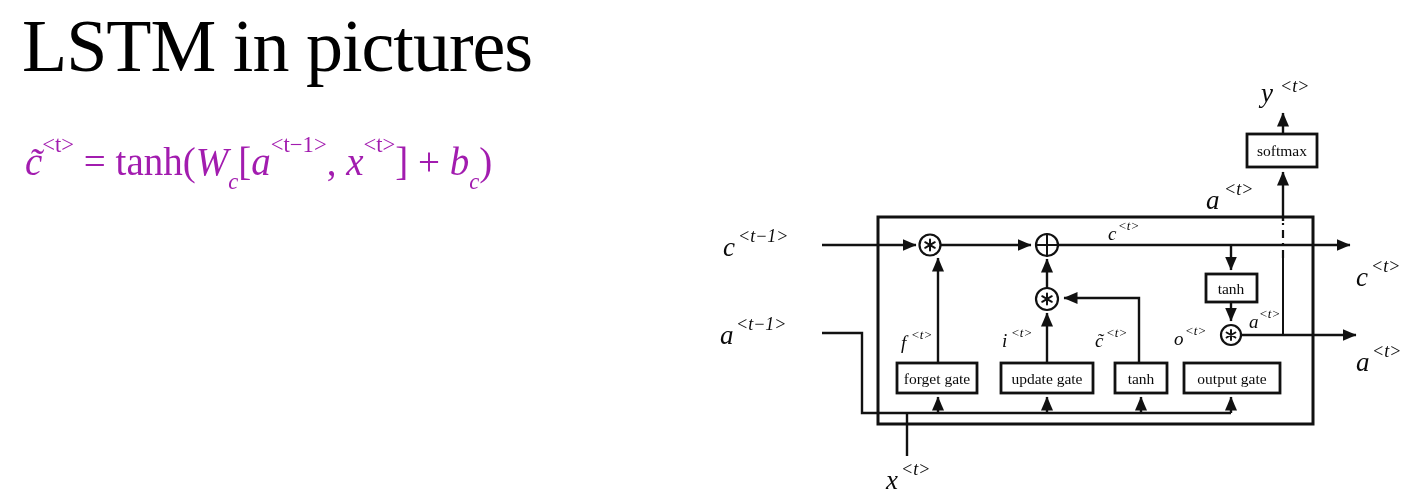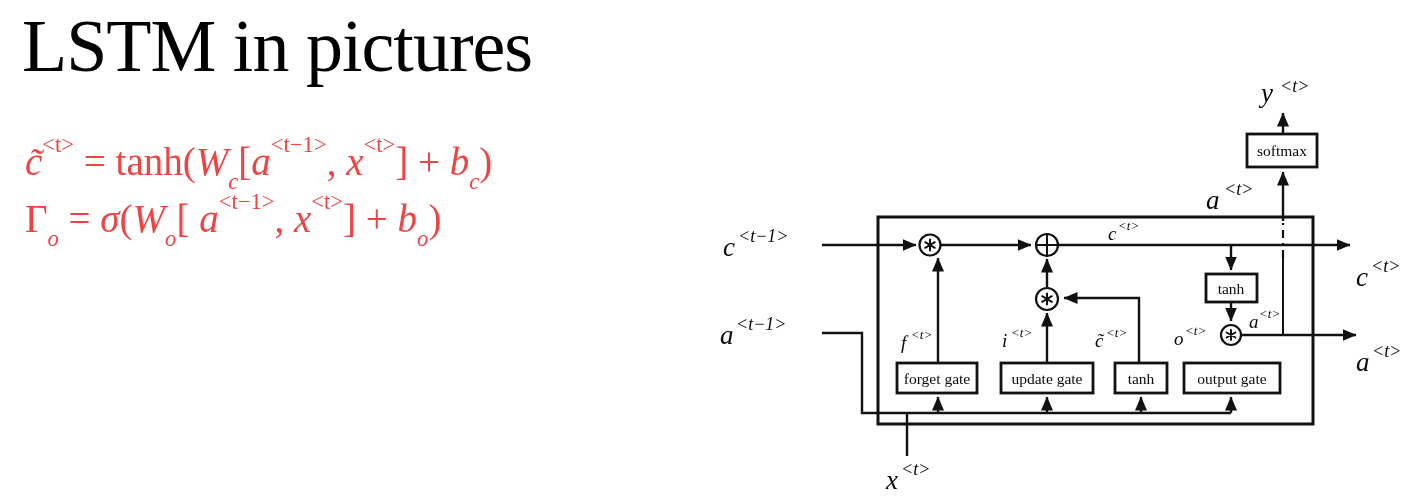--- a/index.html
+++ b/index.html
@@ -4,21 +4,21 @@
 <style>
   html,body { margin:0; padding:0; background:#ffffff; }
   body { width:1420px; height:503px; overflow:hidden;
          font-family:"Liberation Serif", serif; color:#0a0a0a; }
   .slide { position:relative; width:1420px; height:355px; background:#ffffff; }
 
   .title { position:absolute; left:22px; top:4px; margin:0;
            font-size:74px; font-weight:400; letter-spacing:-1px;
            font-family:"Liberation Serif", serif; color:#000; white-space:nowrap; }
 
-  .equations { position:absolute; left:25px; top:133px; font-size:39px; color:#ef4444; }
+  .equations { position:absolute; left:25px; top:133px; font-size:39px; color:#a21caf; }
   .eq { height:57px; line-height:57px; white-space:nowrap; }
   .eq sup { font-size:0.58em; position:relative; top:-0.42em; line-height:0; }
   .eq sub { font-size:0.58em; position:relative; top:0.22em; line-height:0; }
 
   svg.diagram { position:absolute; left:700px; top:80px; }
   .ln   { stroke:#111111; stroke-width:2.4; fill:none; }
   .ln-thin { stroke:#111111; stroke-width:2; fill:none; }
   .bx   { stroke:#111111; stroke-width:2.8; fill:#ffffff; }
   .cell { stroke:#111111; stroke-width:3; fill:none; }
   .op   { stroke:#111111; stroke-width:2.2; fill:#ffffff; }
@@ -34,21 +34,20 @@
 </style>
 </head>
 <body>
 
 <div class="slide">
 
   <h1 class="title">LSTM in pictures</h1>
 
   <div class="equations">
     <div class="eq"><i>c̃</i><sup>&lt;t&gt;</sup> = tanh(<i>W</i><sub><i>c</i></sub>[<i>a</i><sup>&lt;t−1&gt;</sup>, <i>x</i><sup>&lt;t&gt;</sup>] + <i>b</i><sub><i>c</i></sub>)</div>
-    <div class="eq">Γ<sub><i>o</i></sub> = <i>σ</i>(<i>W</i><sub><i>o</i></sub>[ <i>a</i><sup>&lt;t−1&gt;</sup>, <i>x</i><sup>&lt;t&gt;</sup>] + <i>b</i><sub><i>o</i></sub>)</div>
   </div>
 
   <svg class="diagram" width="720" height="423" viewBox="700 80 720 423" xmlns="http://www.w3.org/2000/svg">
     <defs>
       <marker id="ah" markerUnits="userSpaceOnUse" markerWidth="16" markerHeight="13" refX="13.5" refY="6" orient="auto">
         <path d="M0,0 L14,6 L0,12 Z" fill="#111111"></path>
       </marker>
     </defs>
 
     <rect class="cell" x="878" y="217" width="435" height="207"></rect>

